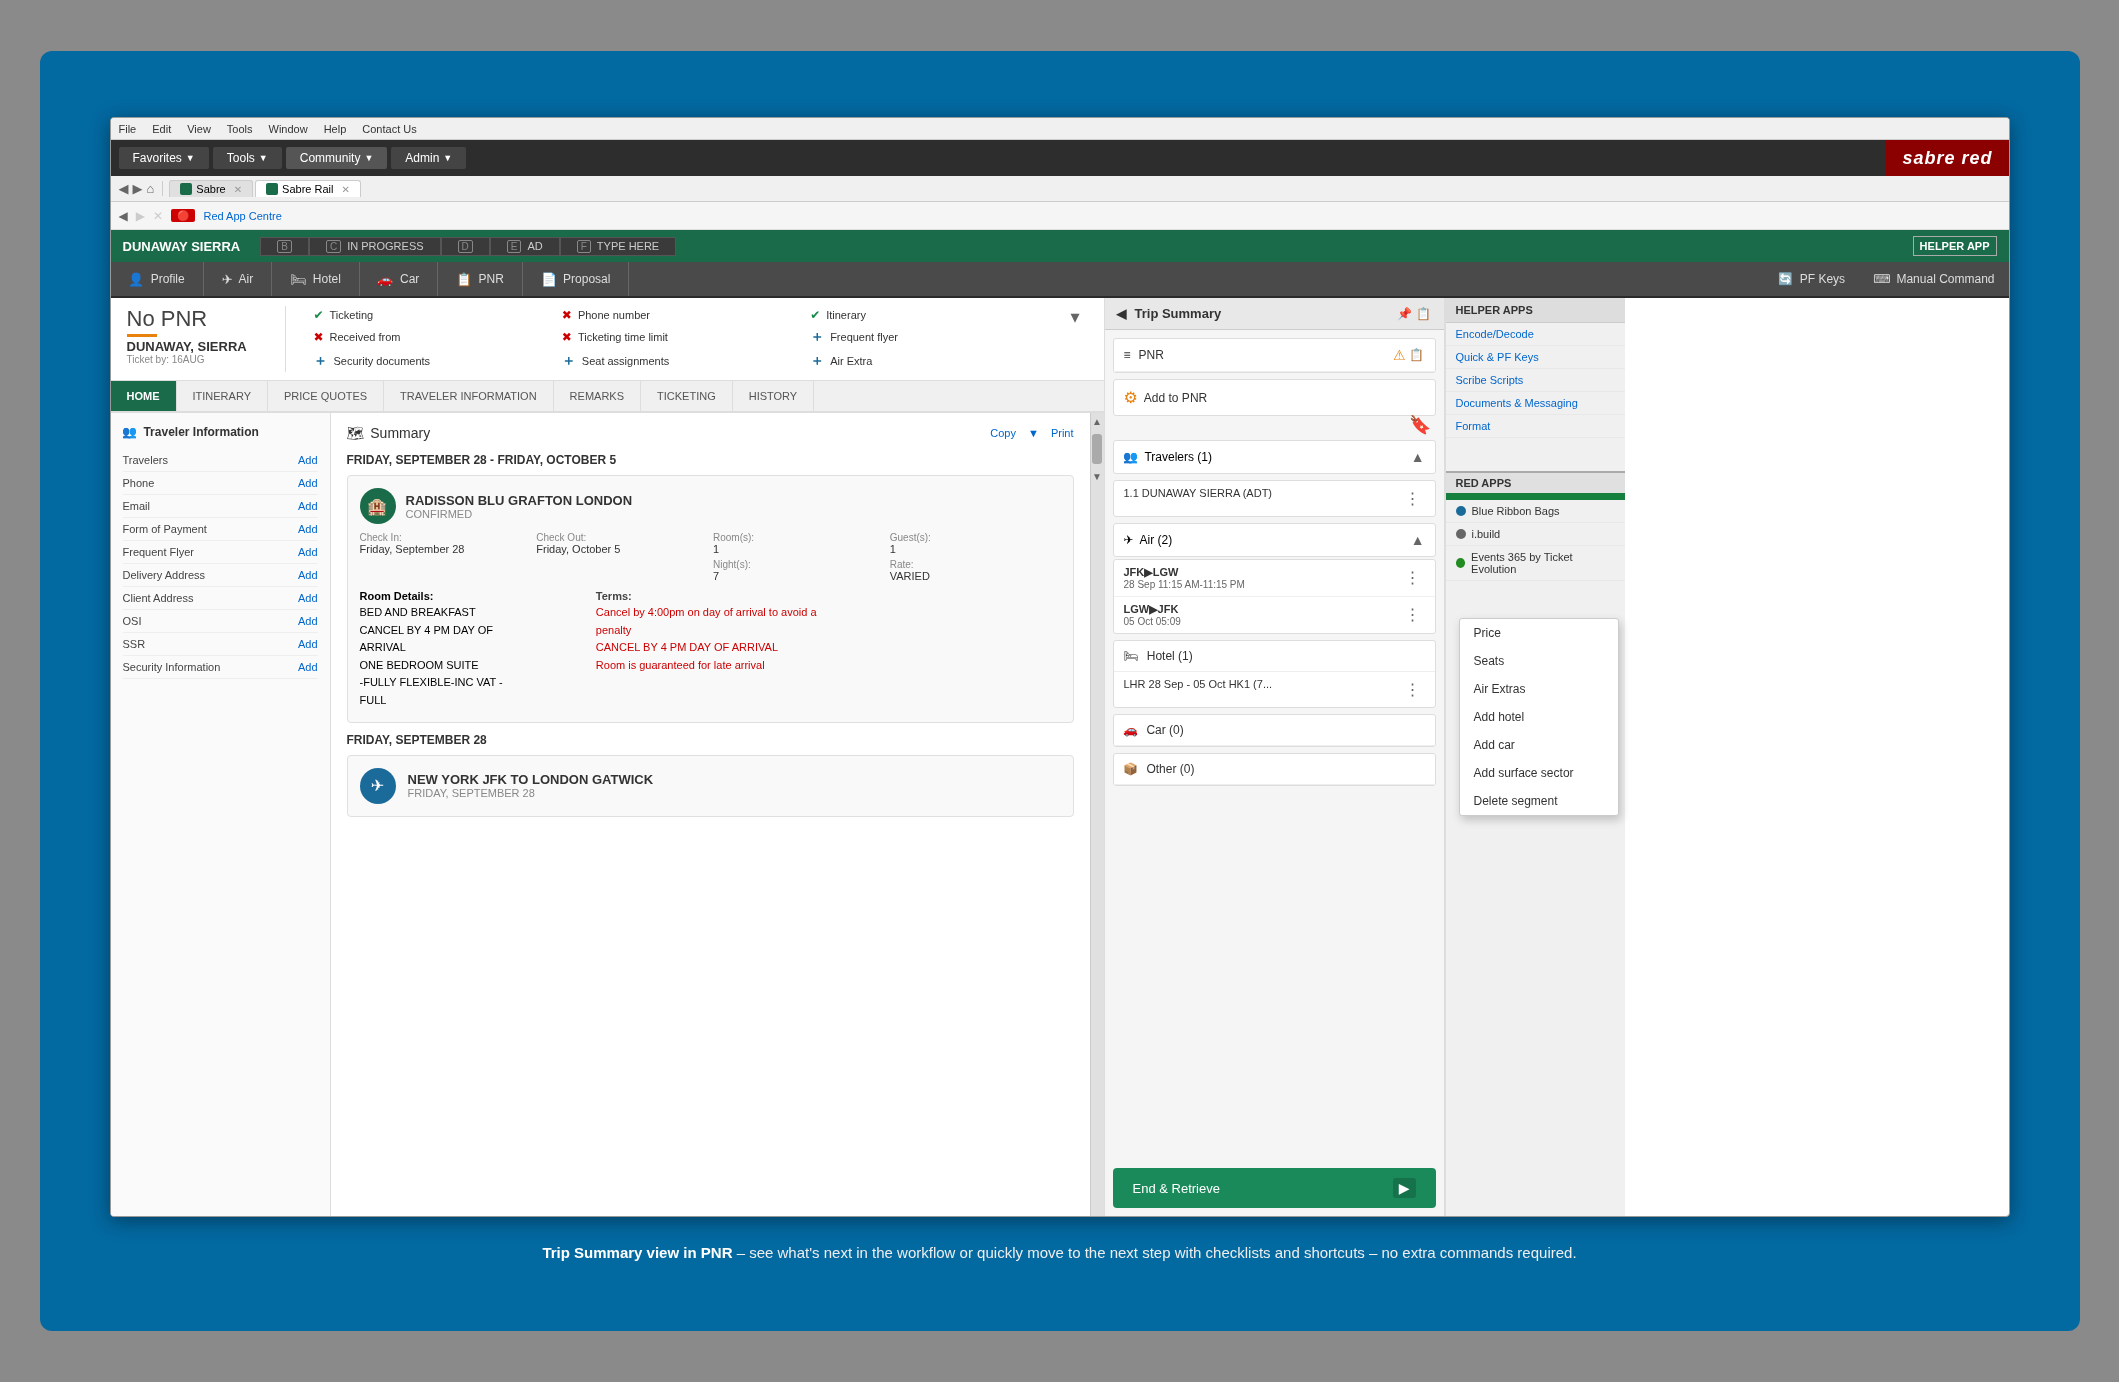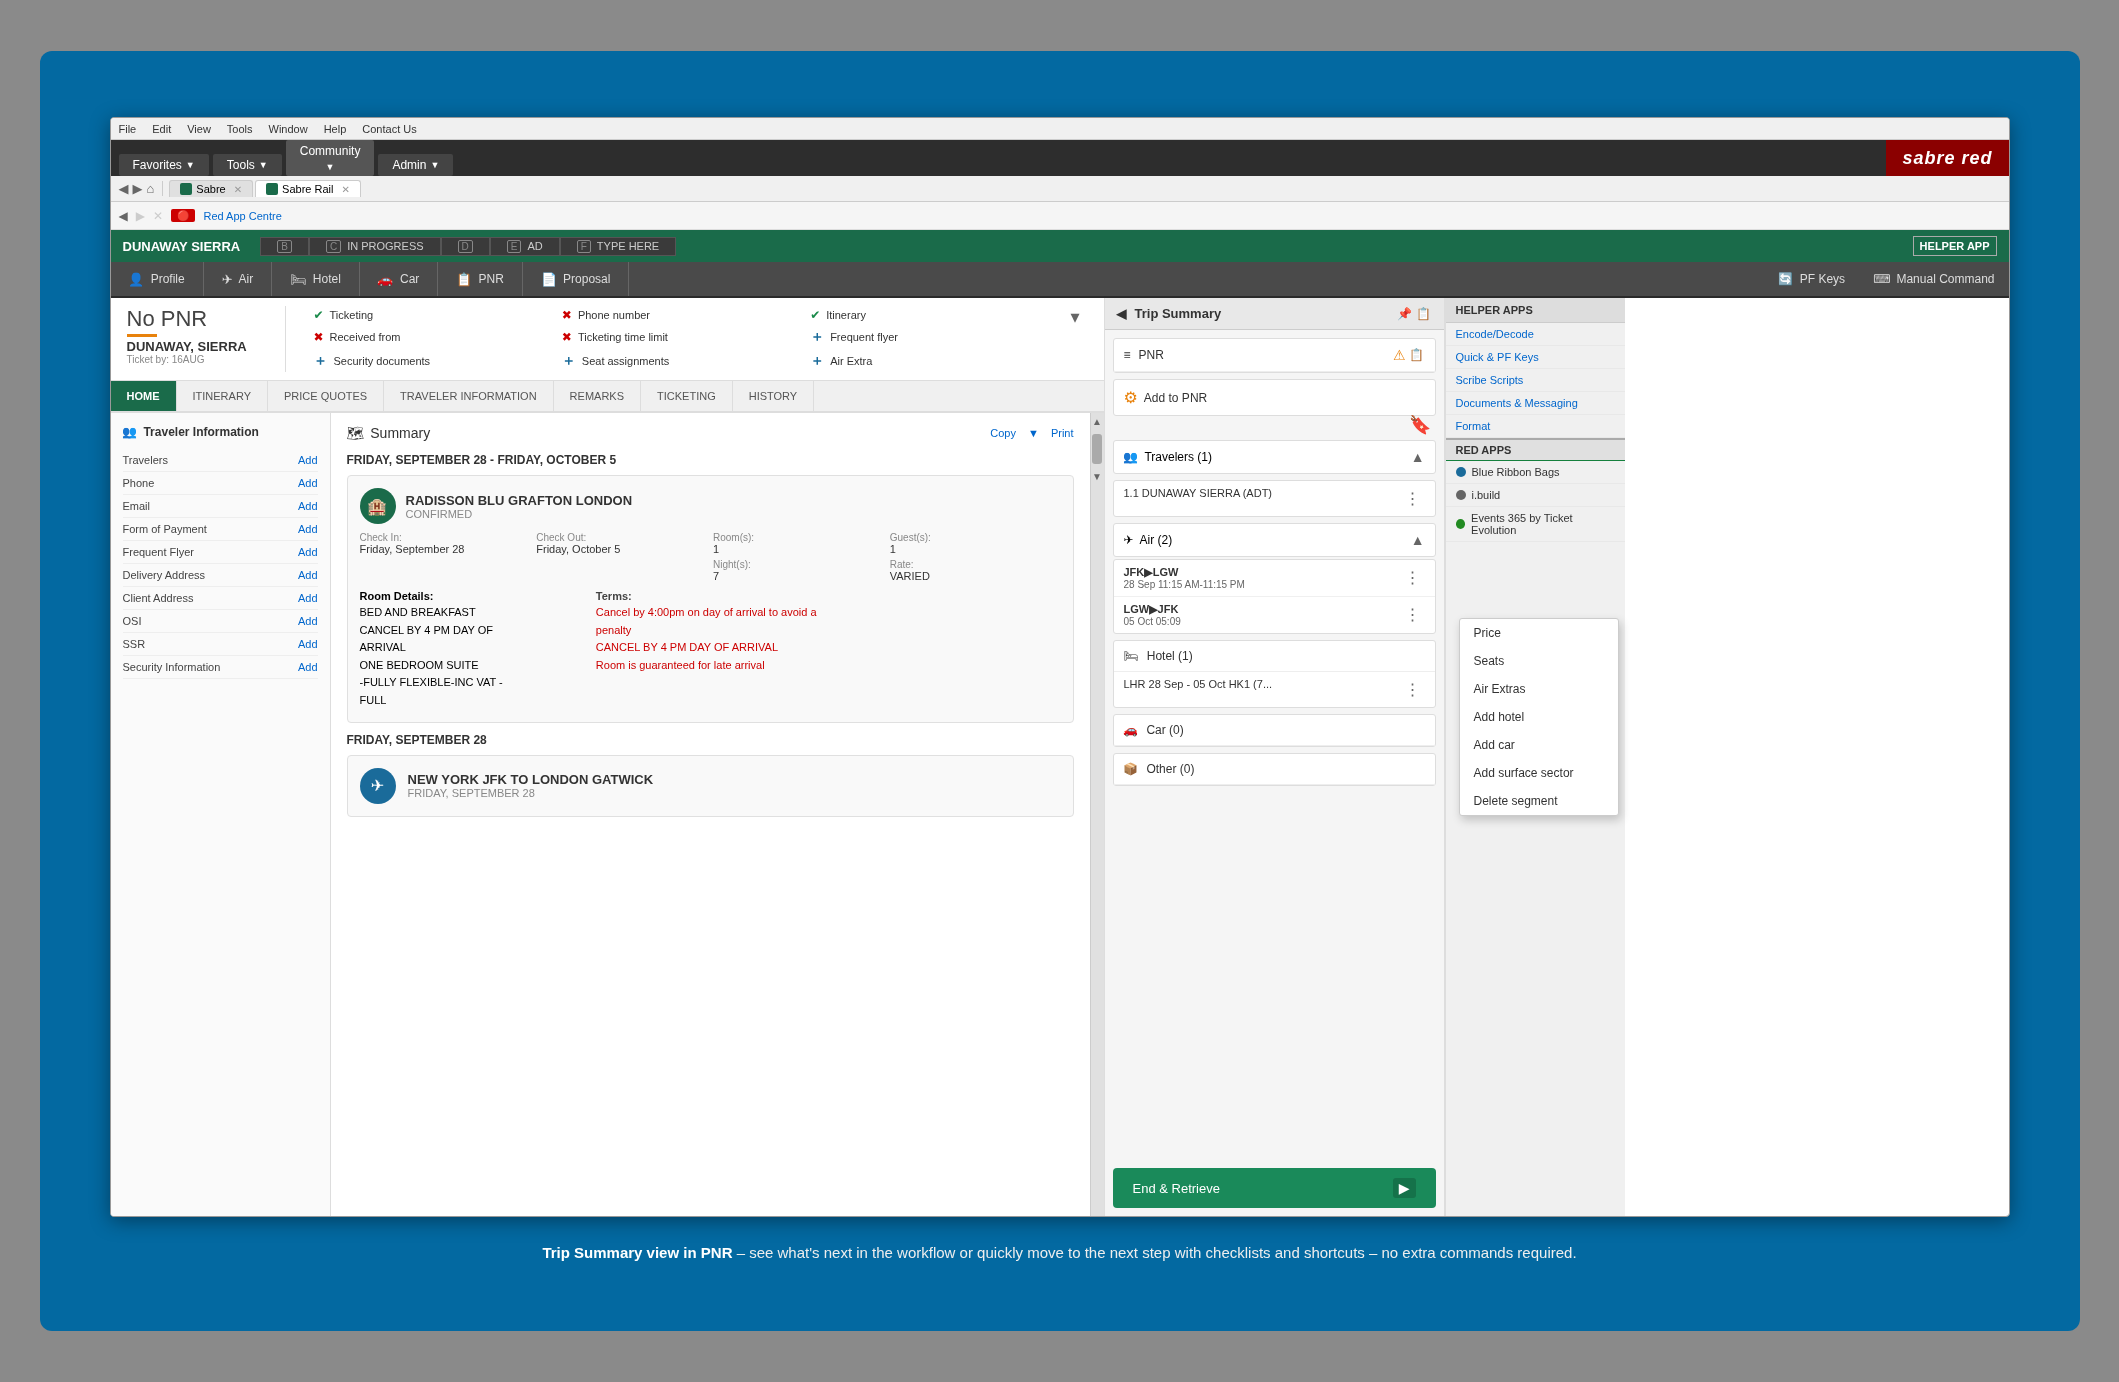--- a/index.html
+++ b/index.html
@@ -68,21 +68,21 @@
       color: #fff;
       border: none;
       padding: 4px 14px;
       font-size: 12px;
       cursor: pointer;
       border-radius: 2px;
       display: flex;
       align-items: center;
       gap: 4px;
     }
-    .nav-btn.active { background: #555; flex-direction: column; }
+    .nav-btn.active { background: #555; }
     .nav-btn .arrow { font-size: 9px; }
     .top-nav-right {
       background: #8b0000;
       color: #fff;
       padding: 0 16px;
       height: 100%;
       display: flex;
       align-items: center;
       font-size: 18px;
       font-weight: bold;
@@ -582,22 +582,23 @@
       cursor: pointer;
       color: #0066cc;
       font-size: 11px;
     }
     .helper-section-title {
       background: #e0e0e0;
       padding: 4px 10px;
       font-weight: bold;
       font-size: 11px;
       color: #333;
-      border-bottom: 1px solid #15803d;
+      border-bottom: 7px solid #15803d;
       border-top: 2px solid #aaa;
+      margin-top: 33px;
     }
     .helper-app-item {
       display: flex;
       align-items: center;
       gap: 6px;
       padding: 5px 10px;
       border-bottom: 1px solid #e8e8e8;
       cursor: pointer;
       font-size: 11px;
       color: #333;

